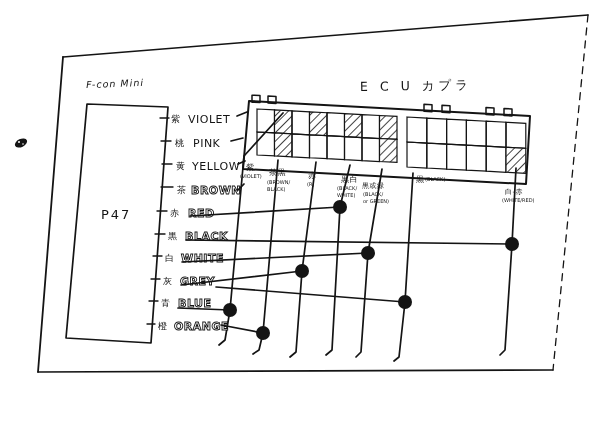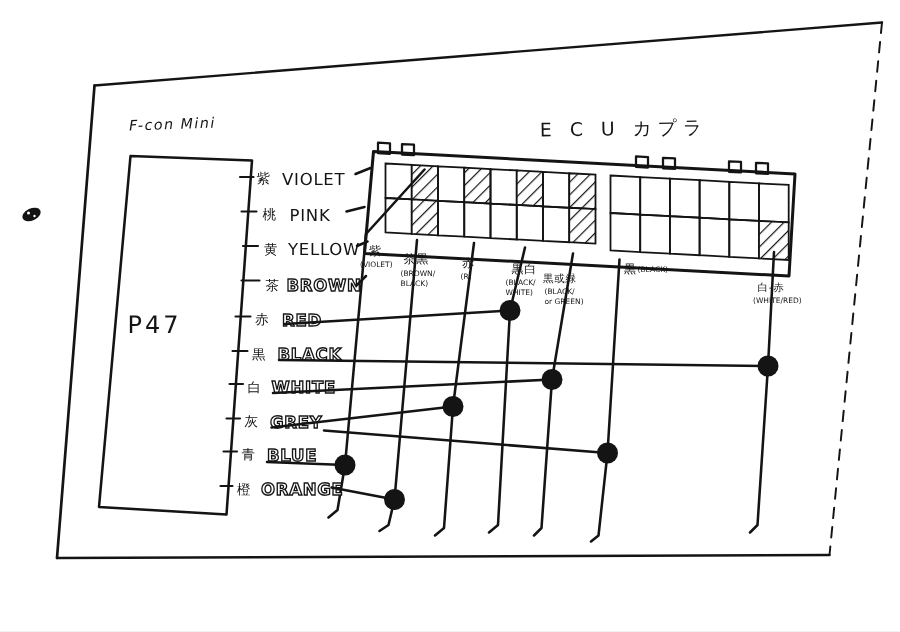--- a/index.html
+++ b/index.html
@@ -2,21 +2,21 @@
 <html><head>
 <meta charset="utf-8">
 <style>
   html,body{margin:0;padding:0;background:#e8e8e8;}
   #page{position:relative;width:600px;height:421px;background:#ffffff;overflow:hidden;
         font-family:"DejaVu Sans","Liberation Sans",sans-serif;color:#141414;}
   #draw{position:absolute;left:0;top:0;width:600px;height:421px;}
   .caption{position:absolute;color:#141414;white-space:nowrap;}
   #fcon-caption{left:86px;top:78px;font-size:9.5px;font-style:italic;letter-spacing:1px;transform:rotate(-2deg);}
   #ecu-caption{left:360px;top:78px;font-size:12.5px;letter-spacing:4px;transform:rotate(-1deg);font-weight:500;}
-  #p47-caption{left:85px;top:207px;font-size:16px;letter-spacing:2px;}
+  #p47-caption{left:101px;top:207px;font-size:13px;letter-spacing:2px;}
 </style>
 </head>
 <body>
 
 <div id="page">
   <svg id="draw" viewBox="0 0 600 421" xmlns="http://www.w3.org/2000/svg">
     <defs>
       <pattern id="hatch" patternUnits="userSpaceOnUse" width="6" height="6" patternTransform="rotate(45)">
         <rect width="6" height="6" fill="#ffffff"></rect>
         <line x1="0" y1="0" x2="0" y2="6" stroke="#141414" stroke-width="1.6"></line>

